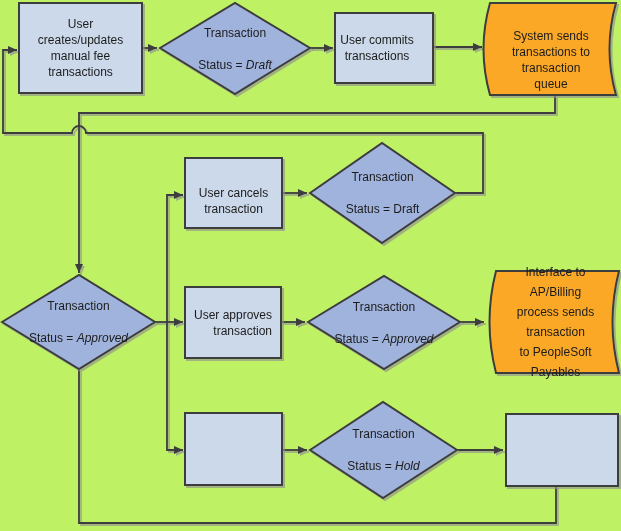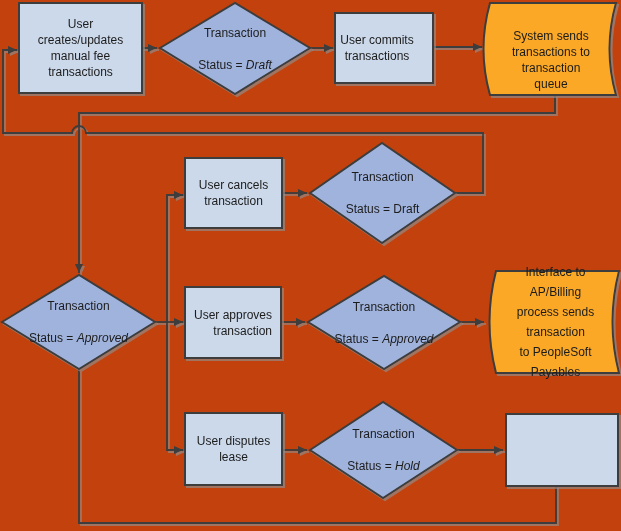--- a/index.html
+++ b/index.html
@@ -1,16 +1,16 @@
 <!DOCTYPE html>
 <html style="--box-fill: #ccd9eb; --diamond-fill: #a0b3dd; --store-fill: #faa828; --stroke: #3c3c3c;"><head>
 <meta charset="utf-8">
 <style>
   html,body{margin:0;padding:0;background:#ffffff;}
-  #stage{position:relative;width:621px;height:531px;background:#c2410c;overflow:hidden;
+  #stage{position:relative;width:621px;height:531px;background:#bef264;overflow:hidden;
          font-family:"Liberation Sans",sans-serif;}
   #wires{position:absolute;left:0;top:0;z-index:0;}
   .label{position:absolute;z-index:1;display:flex;align-items:center;justify-content:center;
          text-align:center;font-size:12px;line-height:16px;color:#1c1c1c;white-space:pre-line;}
   .tight{line-height:20px;}
   .it{font-style:italic;}
 </style>
 </head>
 <body>
 
@@ -75,21 +75,21 @@
   </div>
 
   <div class="label" style="left:335px;top:13px;width:84px;height:70px;">User commits
 transactions</div>
 
   <div class="label" style="left:489px;top:3px;width:124px;height:113px;">System sends
 transactions to
 transaction
 queue</div>
 
-  <div class="label" style="left:185px;top:158px;width:97px;height:70px;">User cancels
+  <div class="label" style="left:185px;top:166px;width:97px;height:70px;">User cancels
 transaction</div>
 
   <div class="label" style="left:310px;top:143px;width:145px;height:100px;">
     <div><span>Transaction</span><br>
       <span>Status = </span><span>Draft</span></div>
   </div>
 
   <div class="label" style="left:2px;top:275px;width:153px;height:94px;">
     <div><span>Transaction</span><br>
       <span>Status = </span><span class="it">Approved</span></div>
@@ -103,22 +103,20 @@
       <span>Status = </span><span class="it">Approved</span></div>
   </div>
 
   <div class="label tight" style="left:494px;top:271px;width:123px;height:102px;">Interface to
 AP/Billing
 process sends
 transaction
 to PeopleSoft
 Payables</div>
 
-  <div class="label" style="left:185px;top:413px;width:97px;height:72px;">User disputes
-lease</div>
 
   <div class="label" style="left:310px;top:402px;width:147px;height:96px;">
     <div><span>Transaction</span><br>
       <span>Status = </span><span class="it">Hold</span></div>
   </div>
 
 
 </div>
 
 </body></html>

